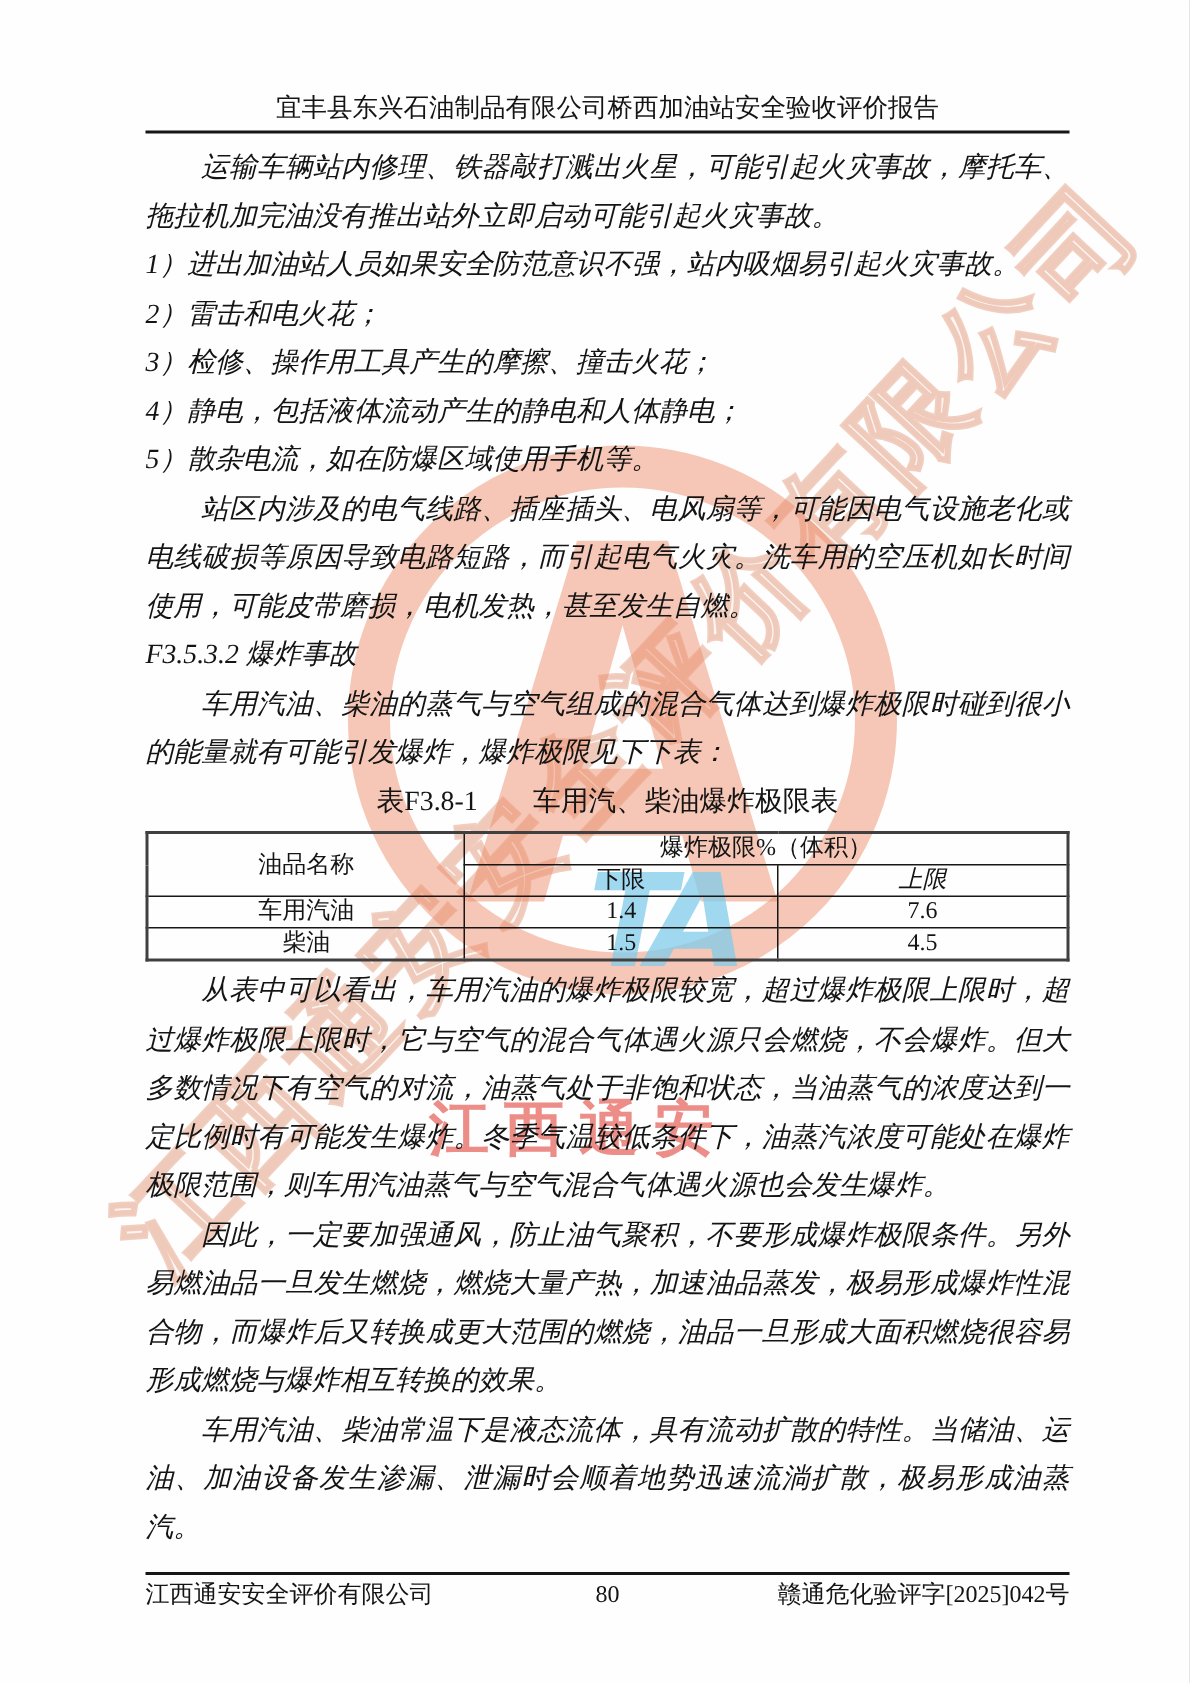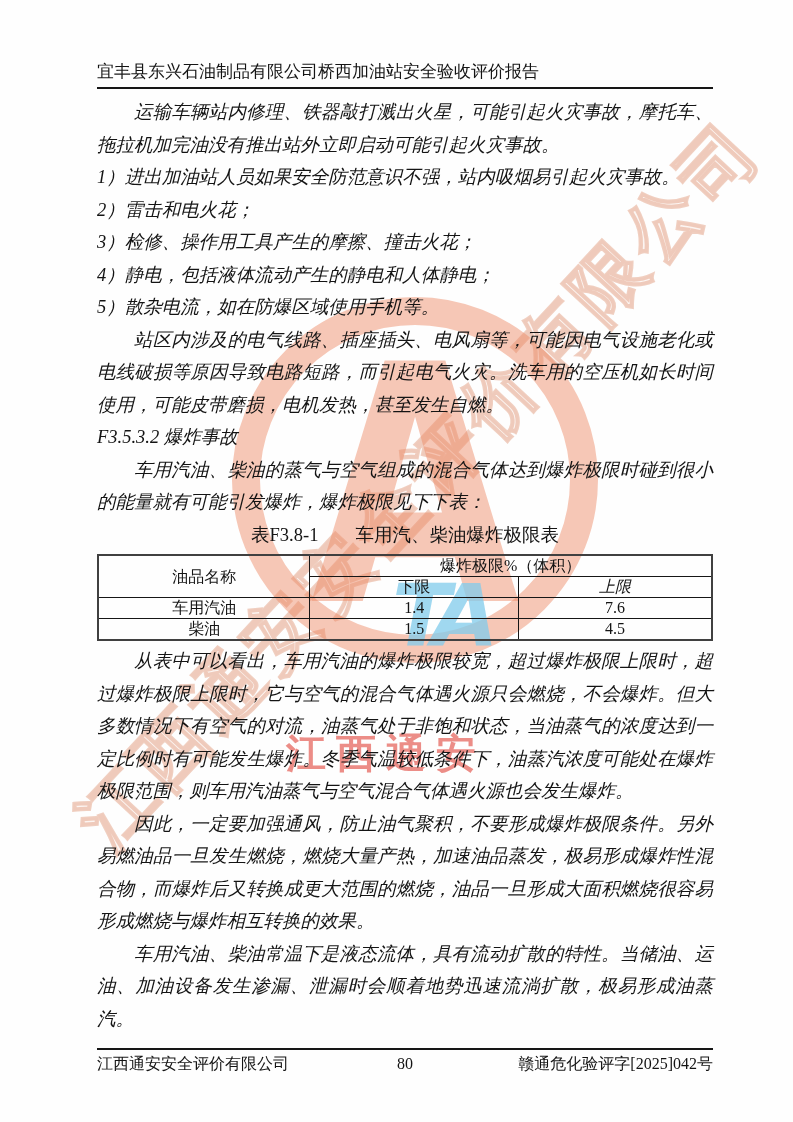--- a/index.html
+++ b/index.html
@@ -10,20 +10,21 @@
     background: #fefefe;
     font-family: "Liberation Serif", "DejaVu Serif", serif;
     color: #141414;
     overflow: hidden;
     box-shadow: 0 0 4px rgba(0,0,0,.25);
   }
 
   
   .doc-header {
     position: absolute; left: 97px; top: 60px; width: 616px;
+    text-align: center;
     font-size: 17px; line-height: 24px;
     padding-bottom: 3px;
     border-bottom: 2px solid #161616;
   }
 
   
   .watermark { position: absolute; inset: 0; pointer-events: none; z-index: 1; }
   .wm-outline {
     position: absolute; left: 420px; top: 485px;
     transform: translate(-50%,-50%) rotate(-47deg);

